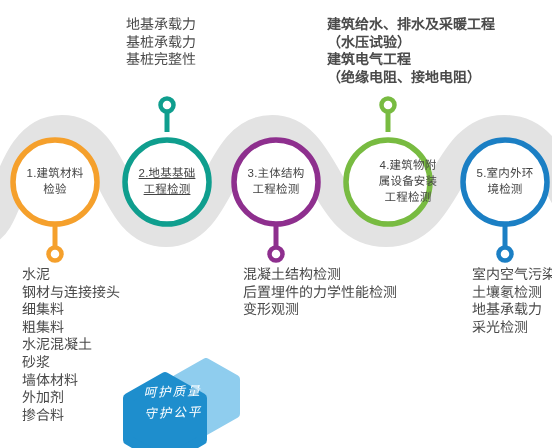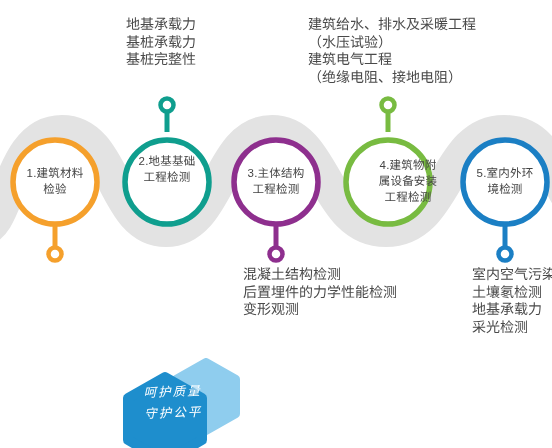--- a/index.html
+++ b/index.html
@@ -107,21 +107,21 @@
       <circle cx="505" cy="254" r="6.5" fill="none" stroke="#1b7fc4" stroke-width="4.5"></circle>
       <circle cx="505" cy="182" r="42" fill="#ffffff" stroke="#1b7fc4" stroke-width="5.5"></circle>
     </g>
   </svg>
 
   <div class="node-label" style="left:5px;top:165px;width:100px;">
     <span>1.建筑材料</span>
     <span>检验</span>
   </div>
 
-  <div class="node-label" style="left:117px;top:153px;width:100px;">
+  <div class="node-label" style="left:117px;top:165px;width:100px;text-decoration:underline;">
     <span>2.地基基础</span>
     <span>工程检测</span>
   </div>
 
   <div class="node-label" style="left:226px;top:165px;width:100px;">
     <span>3.主体结构</span>
     <span>工程检测</span>
   </div>
 
   <div class="node-label" style="left:358px;top:157px;width:100px;">
@@ -134,27 +134,38 @@
     <span>5.室内外环</span>
     <span>境检测</span>
   </div>
 
   <div class="detail-block" style="left:126px;top:16px;">
     <span class="line">地基承载力</span>
     <span class="line">基桩承载力</span>
     <span class="line">基桩完整性</span>
   </div>
 
-  <div class="detail-block" style="left:308px;top:16px;">
+  <div class="detail-block" style="left:327px;top:16px;font-weight:bold;">
     <span class="line">建筑给水、排水及采暖工程</span>
     <span class="line">（水压试验）</span>
     <span class="line">建筑电气工程</span>
     <span class="line">（绝缘电阻、接地电阻）</span>
   </div>
 
+  <div class="detail-block" style="left:22px;top:266px;">
+    <span class="line">水泥</span>
+    <span class="line">钢材与连接接头</span>
+    <span class="line">细集料</span>
+    <span class="line">粗集料</span>
+    <span class="line">水泥混凝土</span>
+    <span class="line">砂浆</span>
+    <span class="line">墙体材料</span>
+    <span class="line">外加剂</span>
+    <span class="line">掺合料</span>
+  </div>
 
   <div class="detail-block" style="left:243px;top:266px;font-family:Liberation Serif, serif;">
     <span class="line">混凝土结构检测</span>
     <span class="line">后置埋件的力学性能检测</span>
     <span class="line">变形观测</span>
   </div>
 
   <div class="detail-block" style="left:472px;top:266px;">
     <span class="line">室内空气污染物</span>
     <span class="line">土壤氡检测</span>

